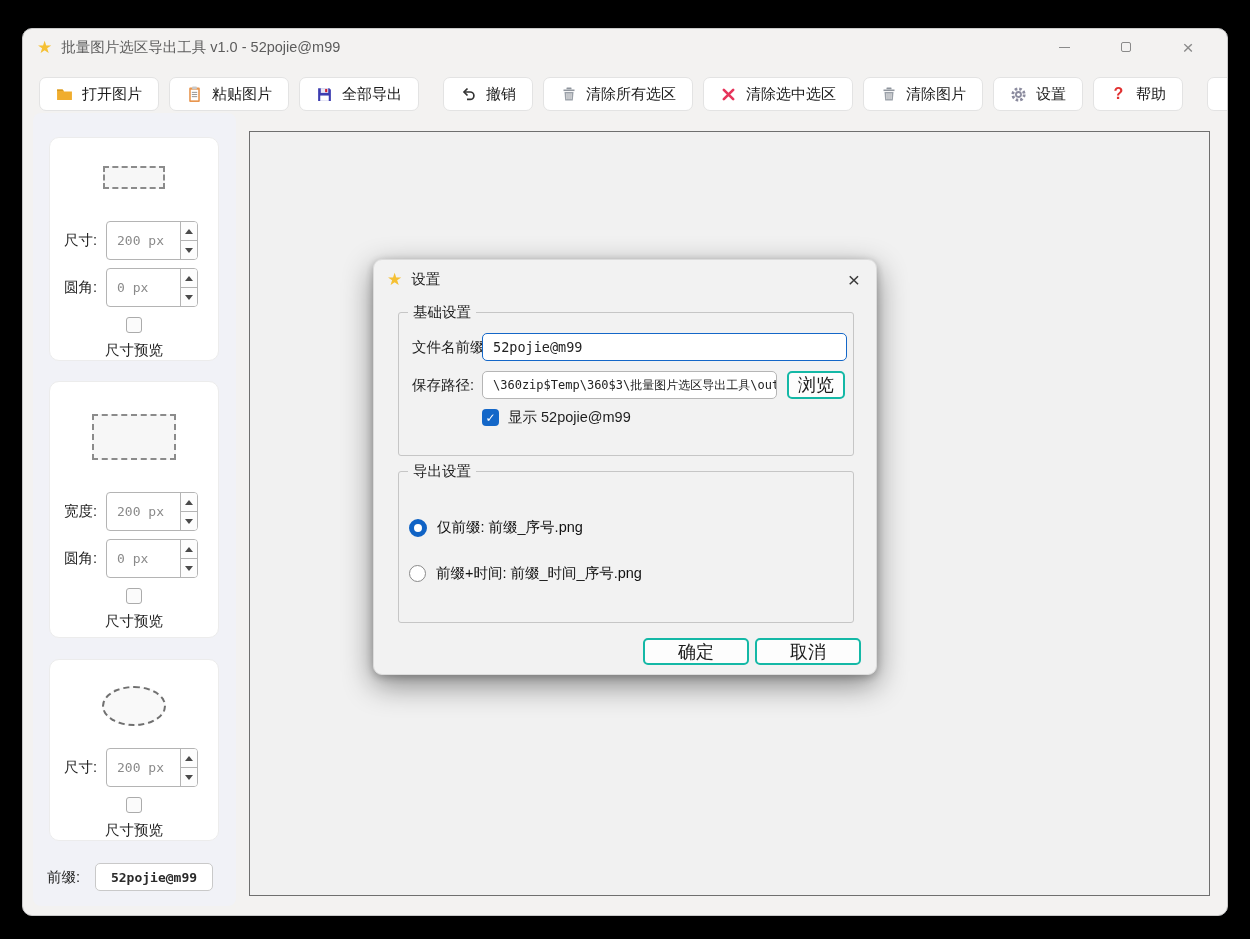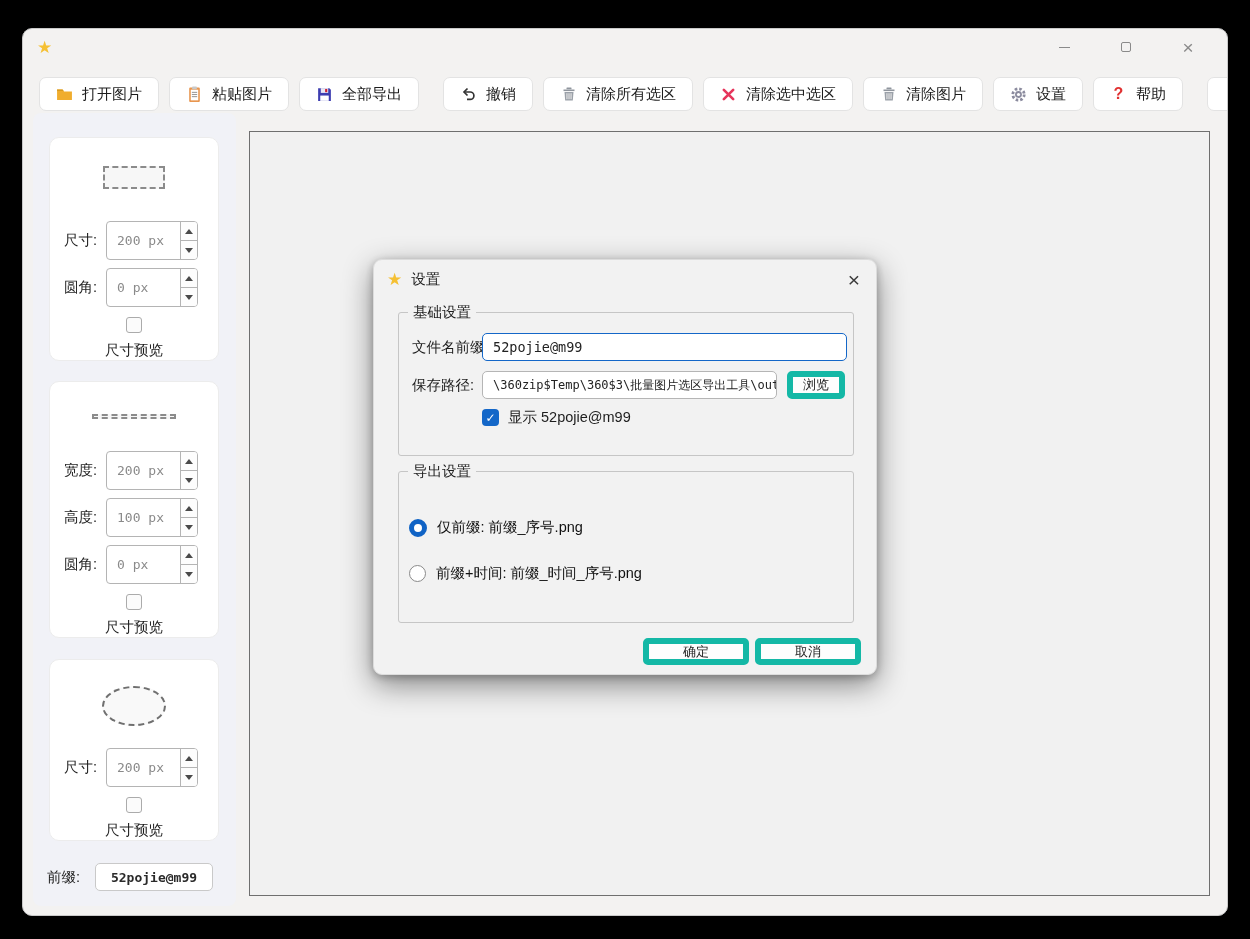--- a/index.html
+++ b/index.html
@@ -70,35 +70,36 @@
   .dlg-close { margin-left:auto; font-size:21px; color:#3a3a3a; line-height:1; cursor:pointer; padding:0 3px; }
   .groupbox { position:absolute; left:24px; width:456px; border:1px solid #c6c6c6; border-radius:3px; }
   .group-basic { top:52px; height:144px; }
   .group-export { top:211px; height:152px; }
   .legend { position:absolute; top:-10px; left:9px; background:#f2f2f2; padding:0 5px; font-size:14.5px; color:#1d1d1d; }
   .drow { position:absolute; display:flex; align-items:center; }
   .dlabel { font-size:14.5px; color:#1d1d1d; }
   .dinput { background:#fff; border:1px solid #b5b5b5; border-radius:5px; display:flex; align-items:center;
     padding:0 10px; font-family:"DejaVu Sans Mono",monospace; color:#222; }
   .dinput.focused { border:1.6px solid #1467c8; }
-  .btn { background:#fdfdfd; border:6px solid #14b8a6; border-radius:5px; display:flex; align-items:center;
-    justify-content:center; font-size:13px; color:#1c1c1c; cursor:pointer; }
+  .btn { background:#fdfdfd; border:2px solid #14b8a6; border-radius:5px; display:flex; align-items:center;
+    justify-content:center; font-size:18px; color:#1c1c1c; cursor:pointer; }
   .cbox-checked { width:17px; height:17px; border-radius:4px; background:#1467c8; color:#fff; font-size:12px;
     display:flex; align-items:center; justify-content:center; flex:none; cursor:pointer; }
   .radio-on { width:18px; height:18px; border-radius:50%; border:5px solid #1063c5; background:#fff; flex:none; cursor:pointer; }
   .radio-off { width:17px; height:17px; border-radius:50%; border:1.5px solid #8a8a8a; background:#fff; flex:none; cursor:pointer; }
   .radiolabel { margin-left:10px; font-size:14.5px; color:#111; }
 </style>
 </head>
 <body>
 
 <div class="window">
 
   <div class="titlebar">
     <span class="star">★</span>
+    <span class="titletext">批量图片选区导出工具 v1.0 - 52pojie@m99</span>
     <div class="wincontrols">
       <div class="wc">
           <span class="wc-min"></span>
         </div>
       <div class="wc">
           <span class="wc-max"></span>
         </div>
       <div class="wc">
           <span class="wc-close">×</span>
         </div>
@@ -254,34 +255,20 @@
             <span class="spinup">
                 <span class="tri-up"></span>
               </span>
             <span class="spindn">
                 <span class="tri-dn"></span>
               </span>
           </span>
         </div>
       </div>
       <div class="frow">
-        <span class="flabel">高度:</span>
-        <div class="spinner">
-          <span class="spinval">100 px</span>
-          <span class="spinbtns">
-            <span class="spinup">
-                <span class="tri-up"></span>
-              </span>
-            <span class="spindn">
-                <span class="tri-dn"></span>
-              </span>
-          </span>
-        </div>
-      </div>
-      <div class="frow">
         <span class="flabel">圆角:</span>
         <div class="spinner">
           <span class="spinval">0 px</span>
           <span class="spinbtns">
             <span class="spinup">
                 <span class="tri-up"></span>
               </span>
             <span class="spindn">
                 <span class="tri-dn"></span>
               </span>

